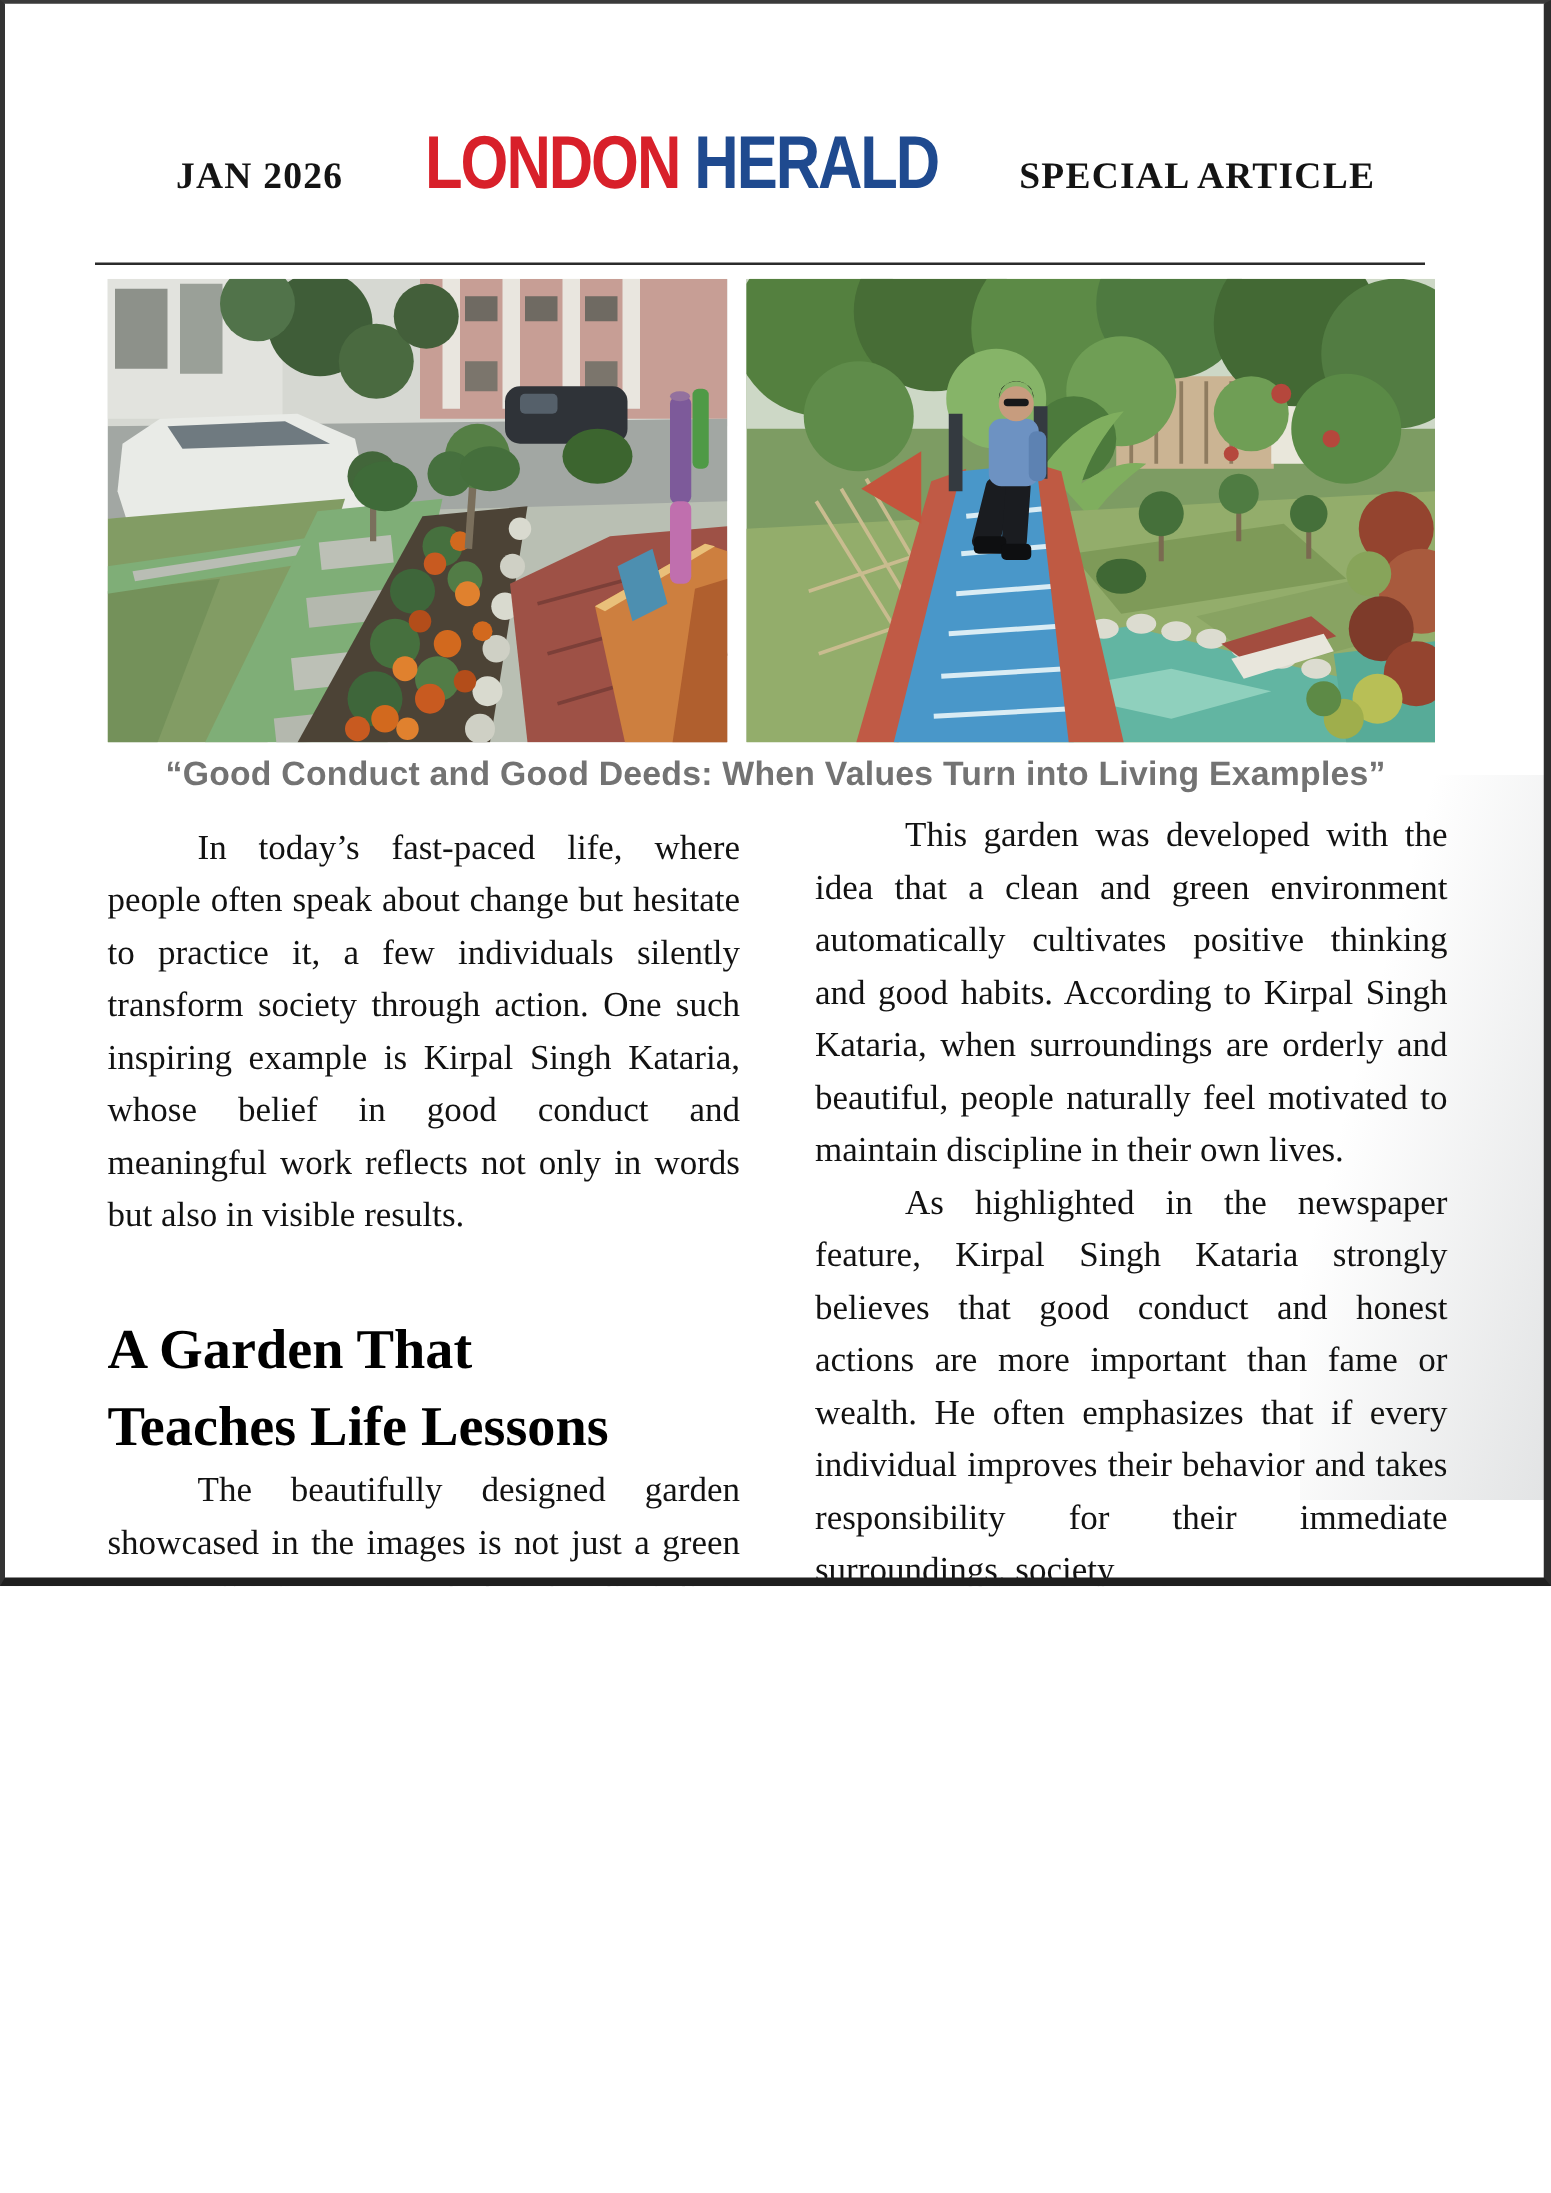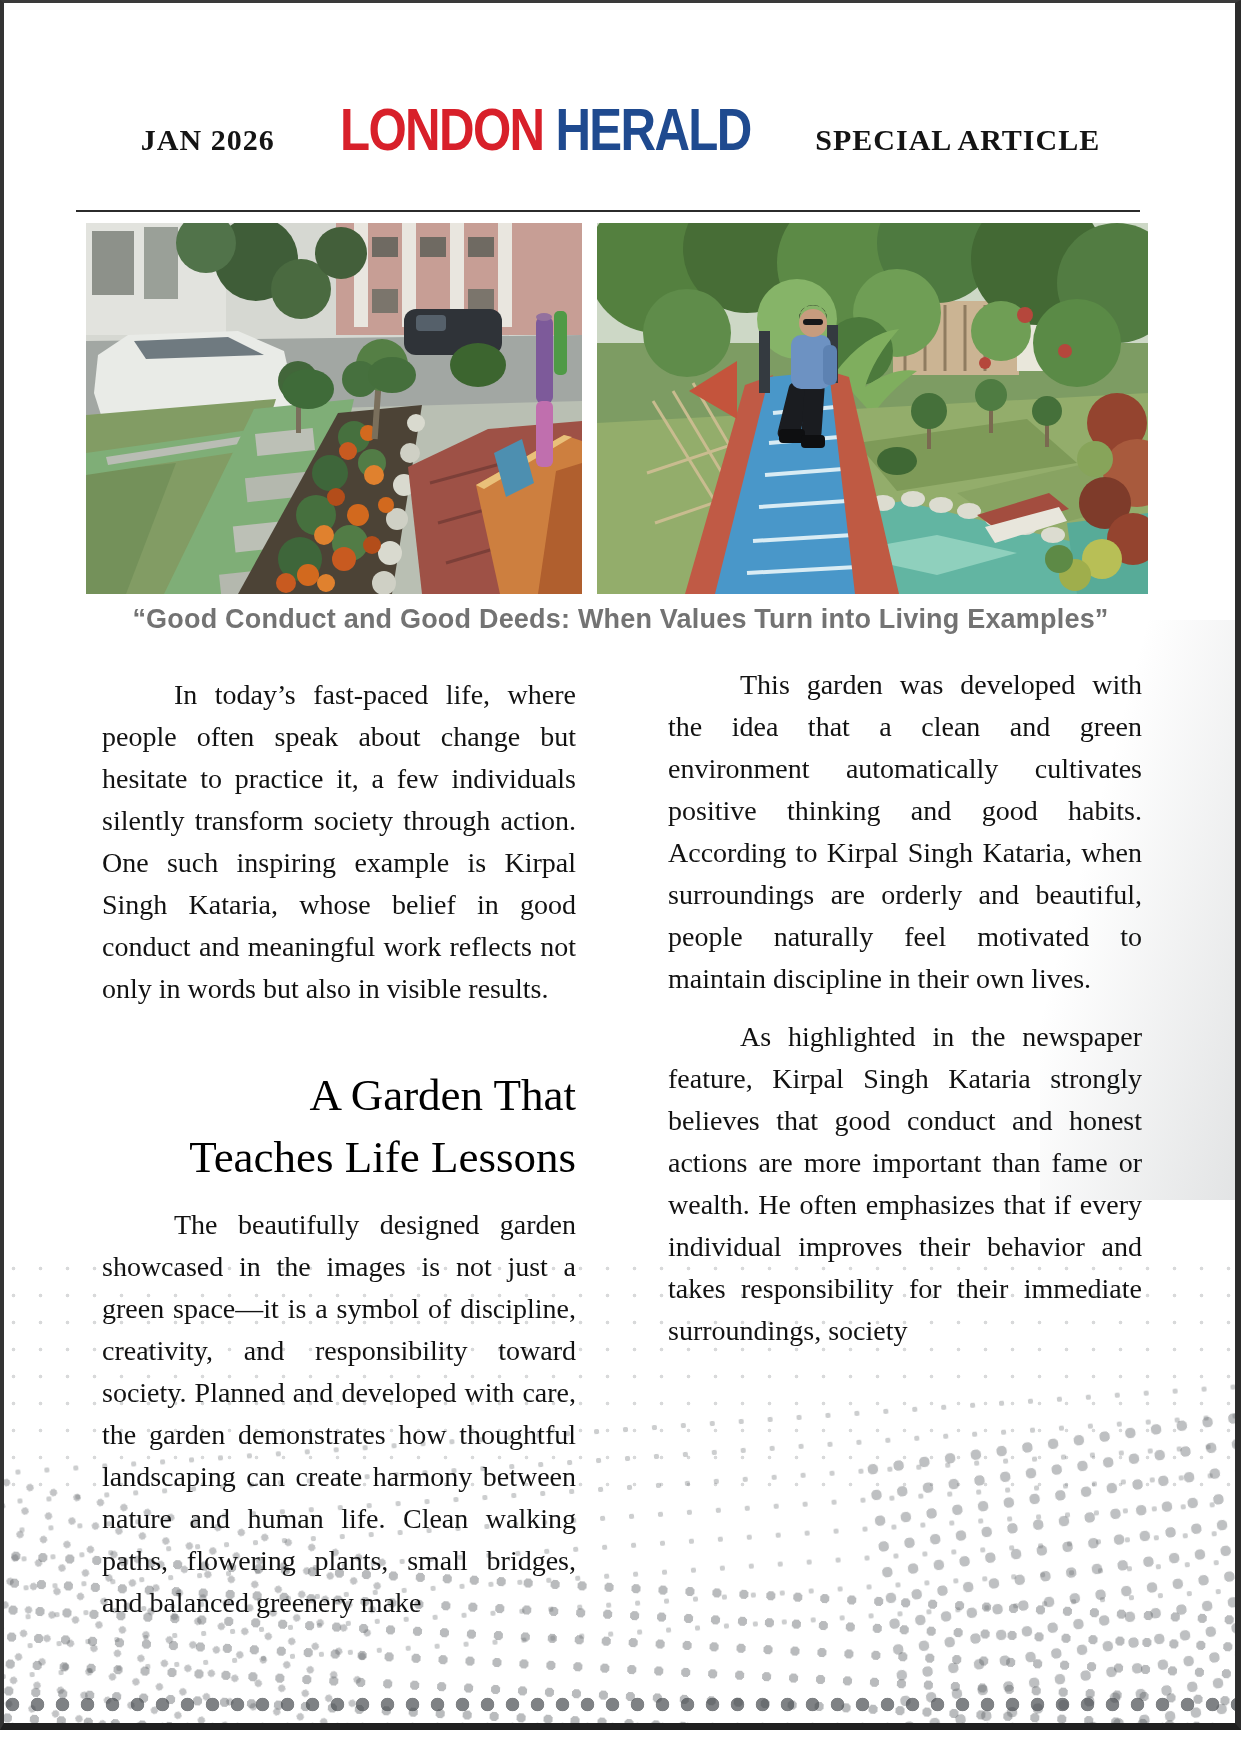--- a/index.html
+++ b/index.html
@@ -1,16 +1,16 @@
 <!DOCTYPE html>
 <html><head>
 <meta charset="utf-8">
 <style>
   html,body{margin:0;padding:0;background:#ffffff;}
-  .page{position:relative;width:1241px;height:1730px;background:#ffffff;overflow:hidden;
+  .page{position:relative;width:1241px;height:1269px;background:#ffffff;overflow:hidden;
         font-family:"Liberation Serif",serif;color:#101010;}
   
   .frame{position:absolute;inset:0;border-style:solid;border-width:3px 6px 7px 4px;
          border-color:#3a3a3a #2c2c2c #1f1f1f #333333;z-index:9;pointer-events:none;}
   
   .header{position:absolute;top:100px;left:0;width:100%;display:flex;justify-content:center;
           align-items:baseline;gap:20px;z-index:3;}
   .edition,.tagline{font-family:"Liberation Serif",serif;font-weight:700;font-size:30px;
           letter-spacing:1px;color:#141414;white-space:nowrap;}
   .masthead{display:inline-block;transform:scaleX(0.82);transform-origin:center bottom;
@@ -26,23 +26,23 @@
   #photo-right{left:597px;width:551px;}
   
   .headline{position:absolute;top:604px;left:0;width:100%;text-align:center;z-index:3;
             font-family:"Liberation Sans",sans-serif;font-weight:700;font-size:27px;
             letter-spacing:.2px;color:#737373;}
   
   .col{position:absolute;width:506px;z-index:2;text-align:justify;
        font-size:28px;line-height:42px;color:#121212;}
   #col-left{left:86px;top:658px;}
   #col-right{left:652px;top:648px;}
-  .col p{margin:16px;}
+  .col p{margin:0;}
   .indent{text-indent:72px;}
-  .heading{font-weight:400;text-align:right;font-size:45px;line-height:62px;color:#000;
+  .heading{font-weight:700;text-align:left;font-size:45px;line-height:62px;color:#000;
            white-space:pre-line;text-indent:0;}
   #heading-garden{margin-top:54px;}
   #heading-belief{margin-top:66px;}
   
   .tex{position:absolute;pointer-events:none;z-index:1;}
   #tex-mid{left:0;top:1255px;width:1241px;height:240px;opacity:.5;
     background-image:radial-gradient(circle,rgba(100,104,108,.5) 1.7px,transparent 2.1px);
     background-size:27px 27px;}
   #tex-low{left:-20px;top:1415px;width:1300px;height:230px;opacity:.65;transform:rotate(-4deg);
     background-image:radial-gradient(circle,rgba(100,104,108,.5) 2.6px,transparent 3px);

